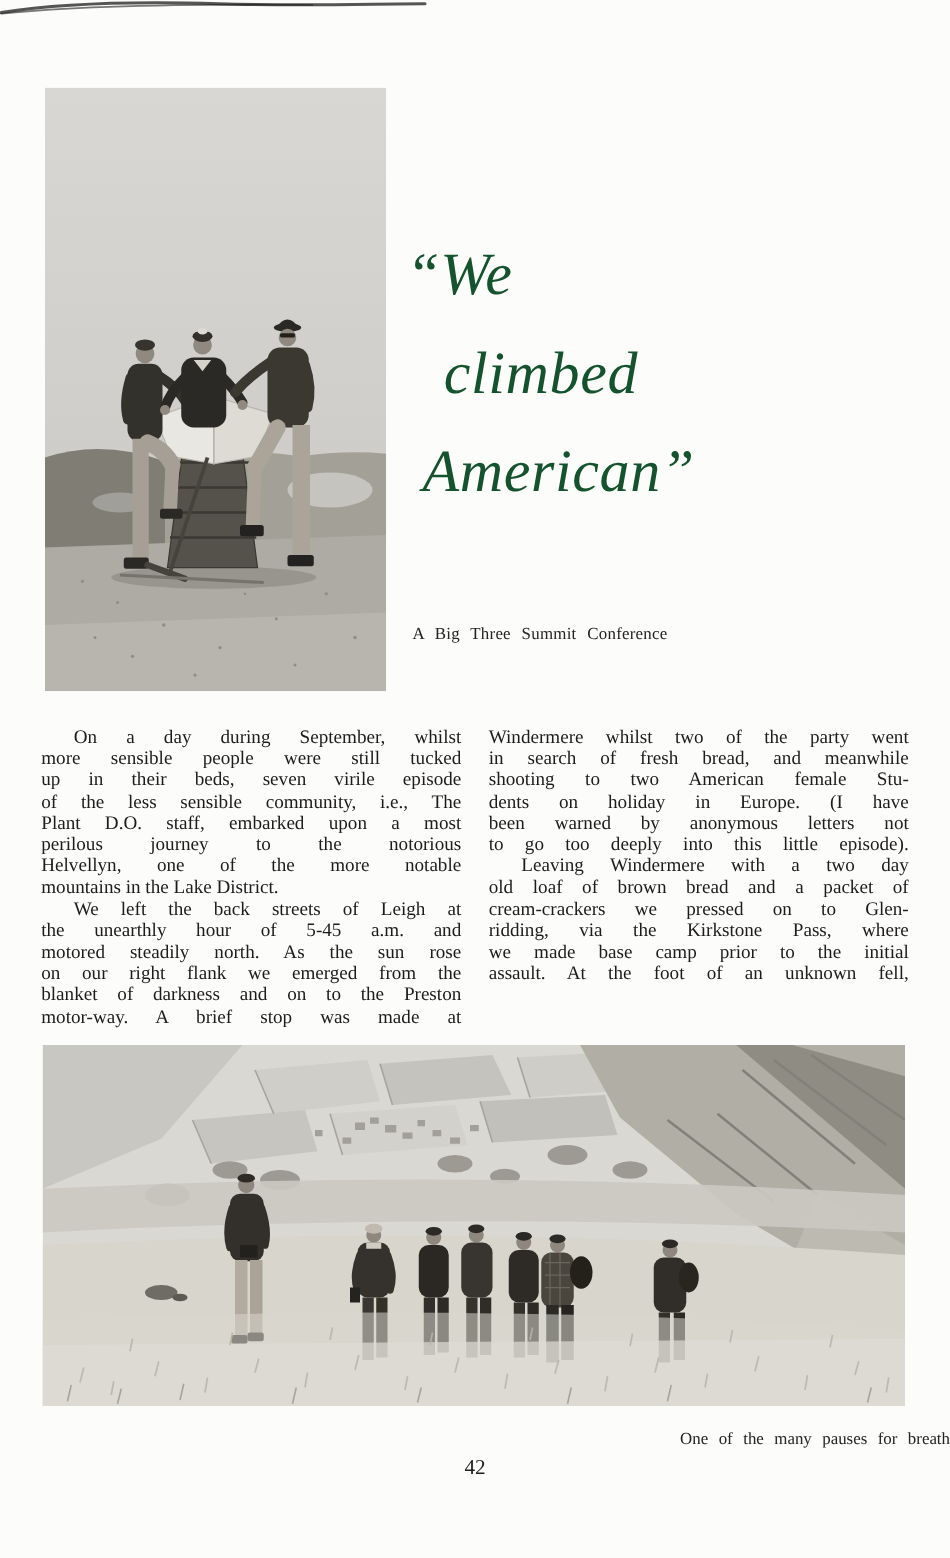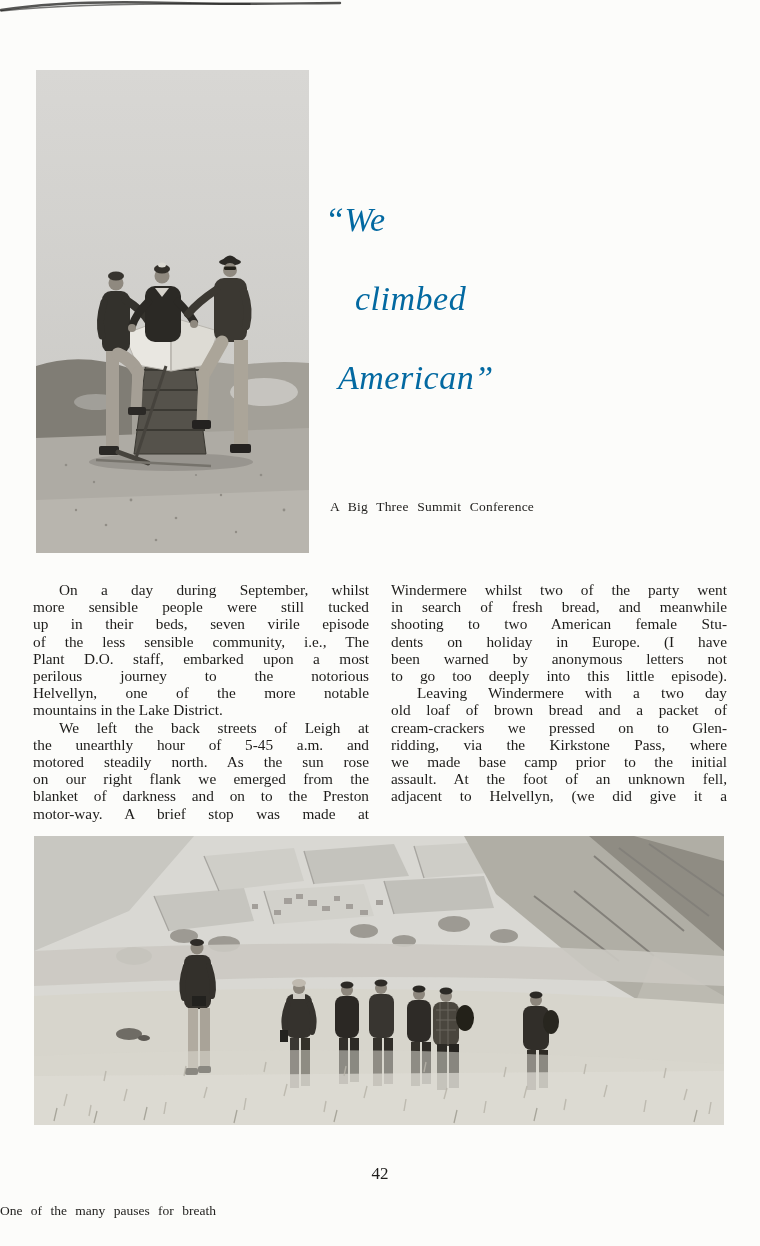--- a/index.html
+++ b/index.html
@@ -3,33 +3,33 @@
 <meta charset="utf-8">
 <style>
   html,body{margin:0;padding:0;background:#ffffff;}
   .page{position:relative;width:760px;height:1246px;background:#fcfcfa;overflow:hidden;
         font-family:"Liberation Serif",serif;color:#1d1c1a;}
   .scan-artifact{position:absolute;left:0;top:0;}
   .photo{position:absolute;overflow:hidden;}
   .photo svg{display:block;}
   .photo-top{left:36px;top:70px;width:273px;height:483px;}
   .photo-bottom{left:34px;top:836px;width:690px;height:289px;}
-  .title{position:absolute;left:325px;top:180px;font-style:italic;font-size:34px;line-height:79px;
-         color:#0369a1;letter-spacing:.5px;}
+  .title{position:absolute;left:325px;top:180px;font-style:italic;font-size:48px;line-height:79px;
+         color:#14532d;letter-spacing:.5px;}
   .title .t2{padding-left:30px;}
   .title .t3{padding-left:13px;}
   .cap-summit{position:absolute;left:330px;top:499px;font-size:13.5px;word-spacing:5px;
               letter-spacing:.2px;color:#242321;}
   .cols{position:absolute;left:33px;top:581px;width:694px;display:flex;gap:22px;
         font-size:15.3px;line-height:17.2px;}
   .col{width:336px;}
   .tline{text-align:justify;text-align-last:justify;}
   .tline.end{text-align-last:left;}
   .tline.indent{text-indent:26px;}
-  .cap-bottom{position:absolute;left:0;top:1203px;width:100%;text-align:left;
+  .cap-bottom{position:absolute;left:0;top:1143px;width:100%;text-align:right;
               font-size:13.5px;word-spacing:5px;color:#242321;}
   .pagenum{position:absolute;left:0;top:1164px;width:100%;text-align:center;font-size:17px;}
 </style>
 </head>
 <body>
 
 <div class="page">
 
   <svg class="scan-artifact" width="345" height="14" viewBox="0 0 345 14">
     <path d="M1,10 C45,3 110,1 175,3 C240,5 300,3 340,3" stroke="#2b2b29" stroke-width="2.4" fill="none" opacity="0.8" stroke-linecap="round"></path>
@@ -157,21 +157,20 @@
         <div class="tline">shooting to two American female Stu-</div>
         <div class="tline">dents on holiday in Europe. (I have</div>
         <div class="tline">been warned by anonymous letters not</div>
         <div class="tline">to go too deeply into this little episode).</div>
         <div class="tline indent">Leaving Windermere with a two day</div>
         <div class="tline">old loaf of brown bread and a packet of</div>
         <div class="tline">cream-crackers we pressed on to Glen-</div>
         <div class="tline">ridding, via the Kirkstone Pass, where</div>
         <div class="tline">we made base camp prior to the initial</div>
         <div class="tline">assault. At the foot of an unknown fell,</div>
-        <div class="tline">adjacent to Helvellyn, (we did give it a</div>
       </div>
   </div>
 
   <div class="photo photo-bottom">
     <svg width="690" height="289" viewBox="0 0 690 289">
       <rect x="0" y="0" width="690" height="289" fill="#d9d8d3"></rect>
 
       <path d="M0,0 L160,0 L95,75 L0,115 Z" fill="#c8c7c1"></path>
 
       <path d="M170,20 L260,12 L270,45 L185,55 Z" fill="#cfcec8"></path>

